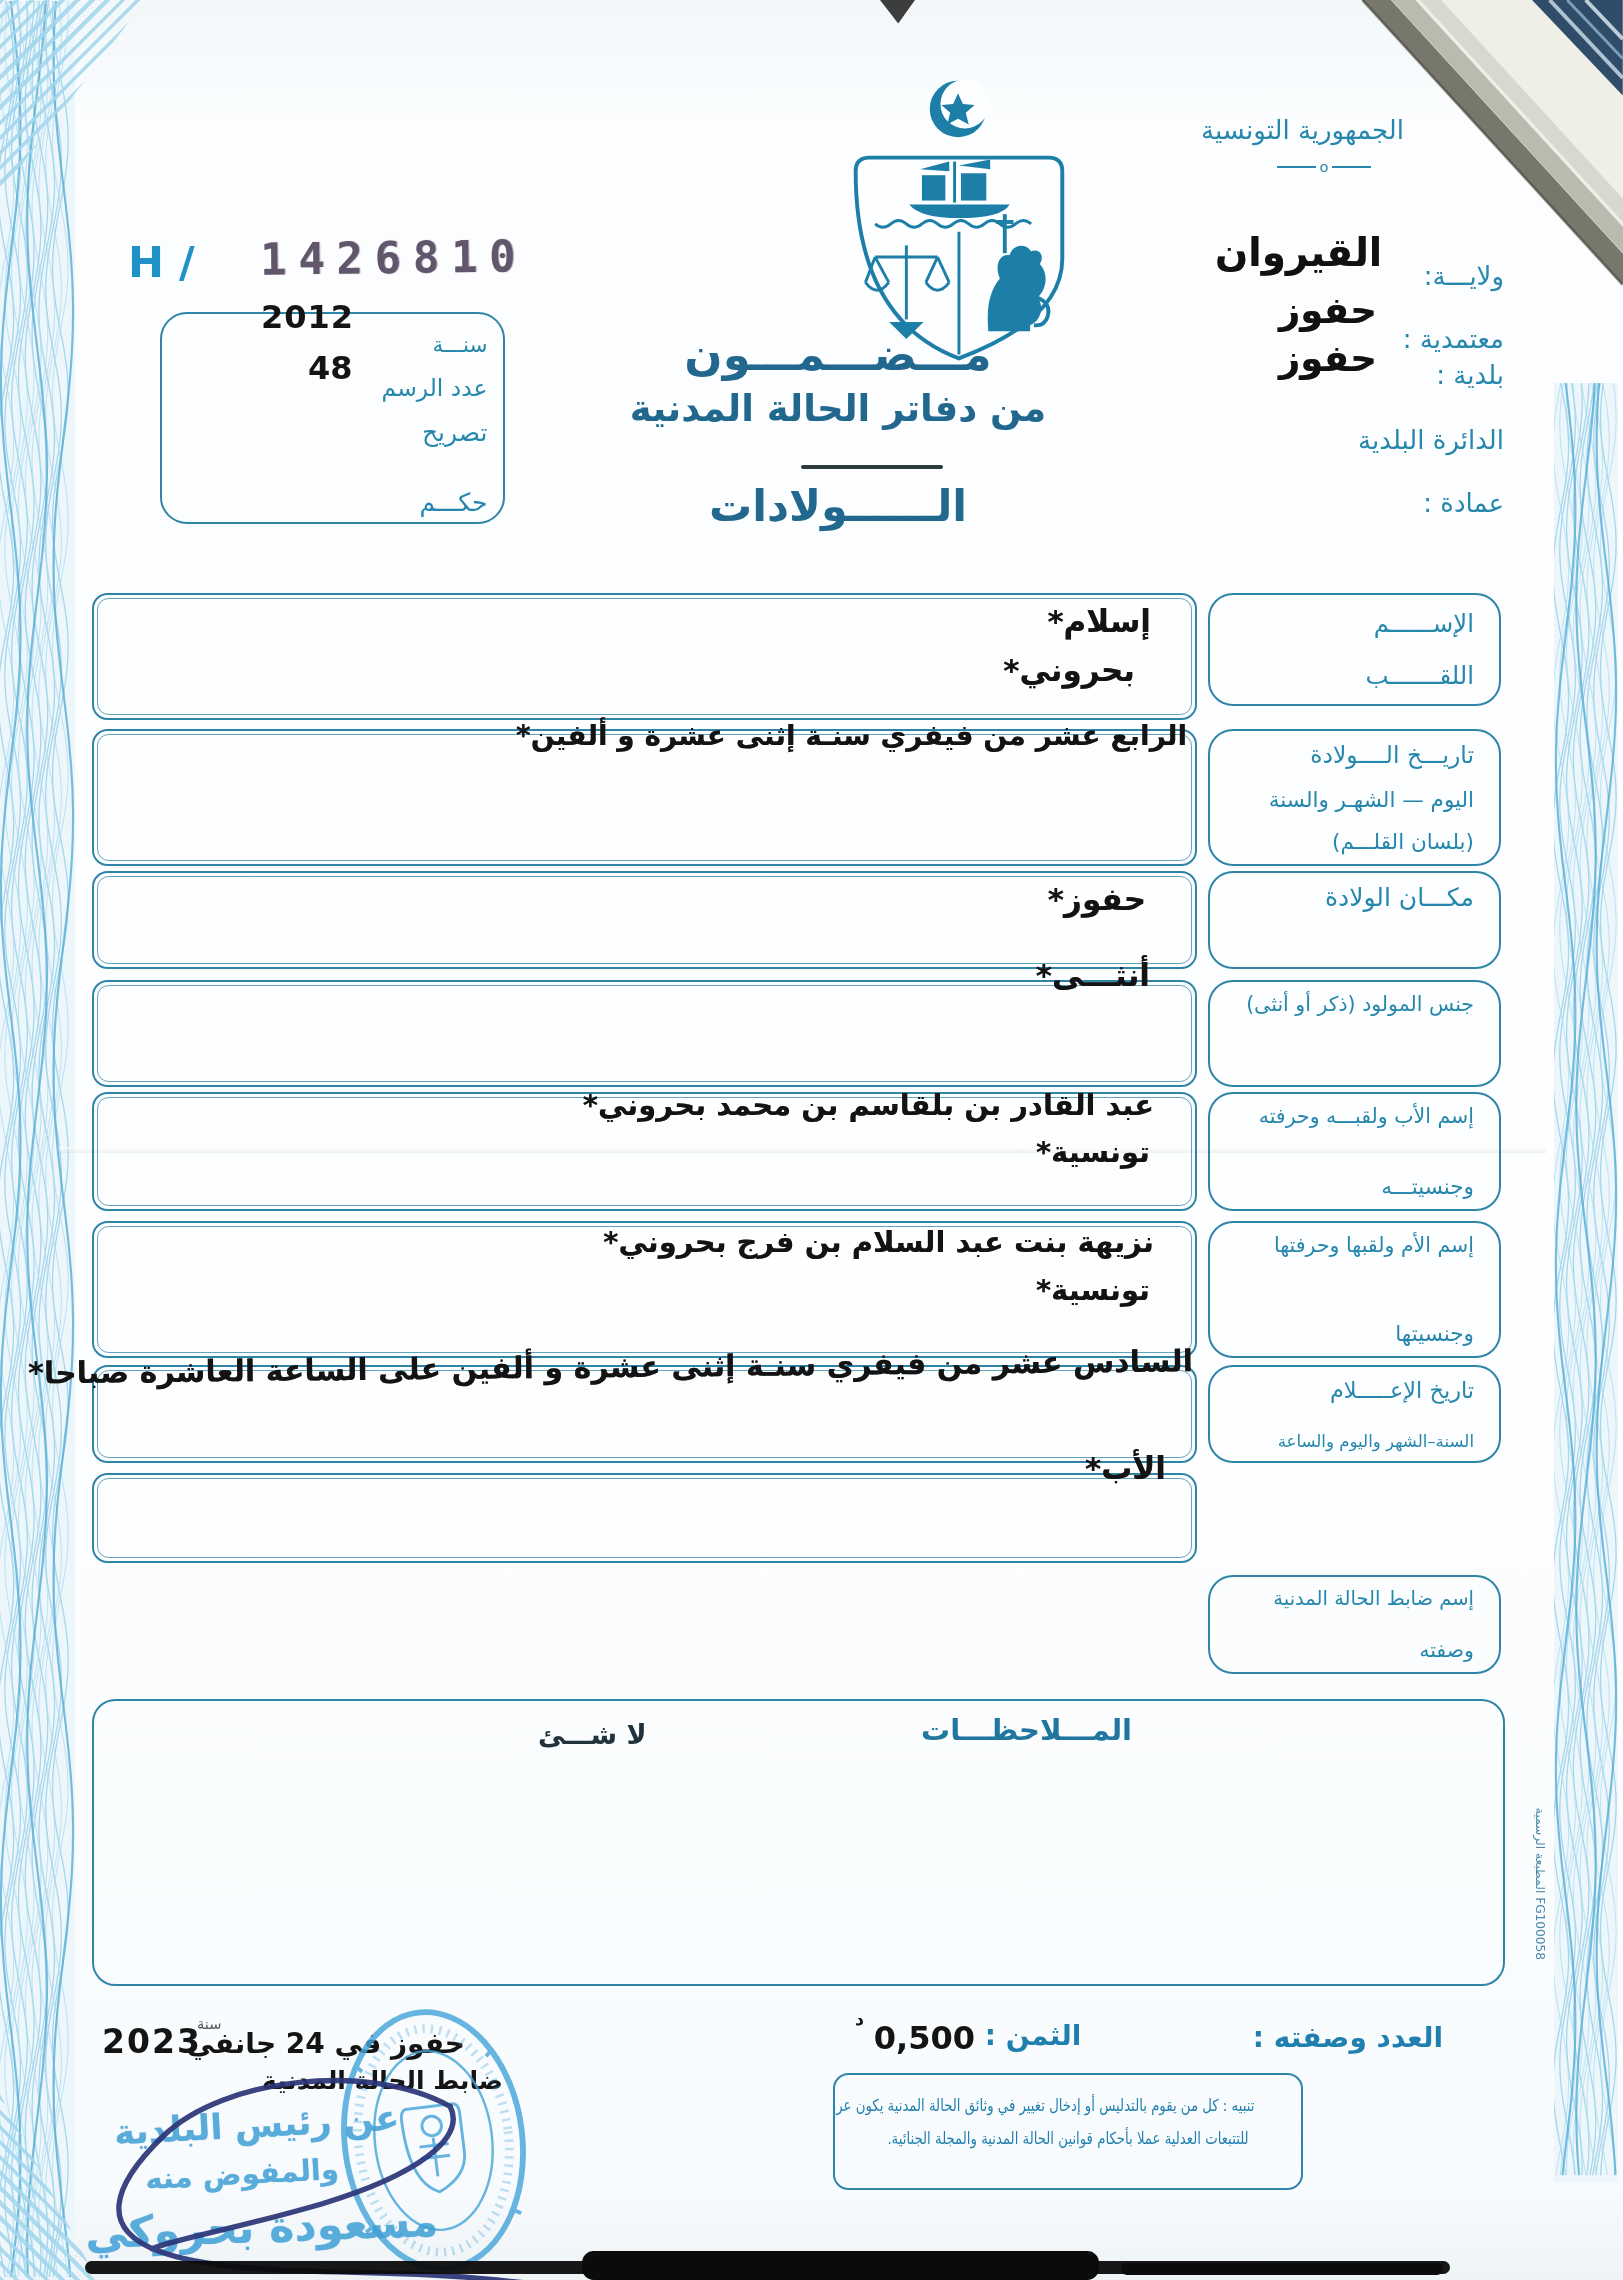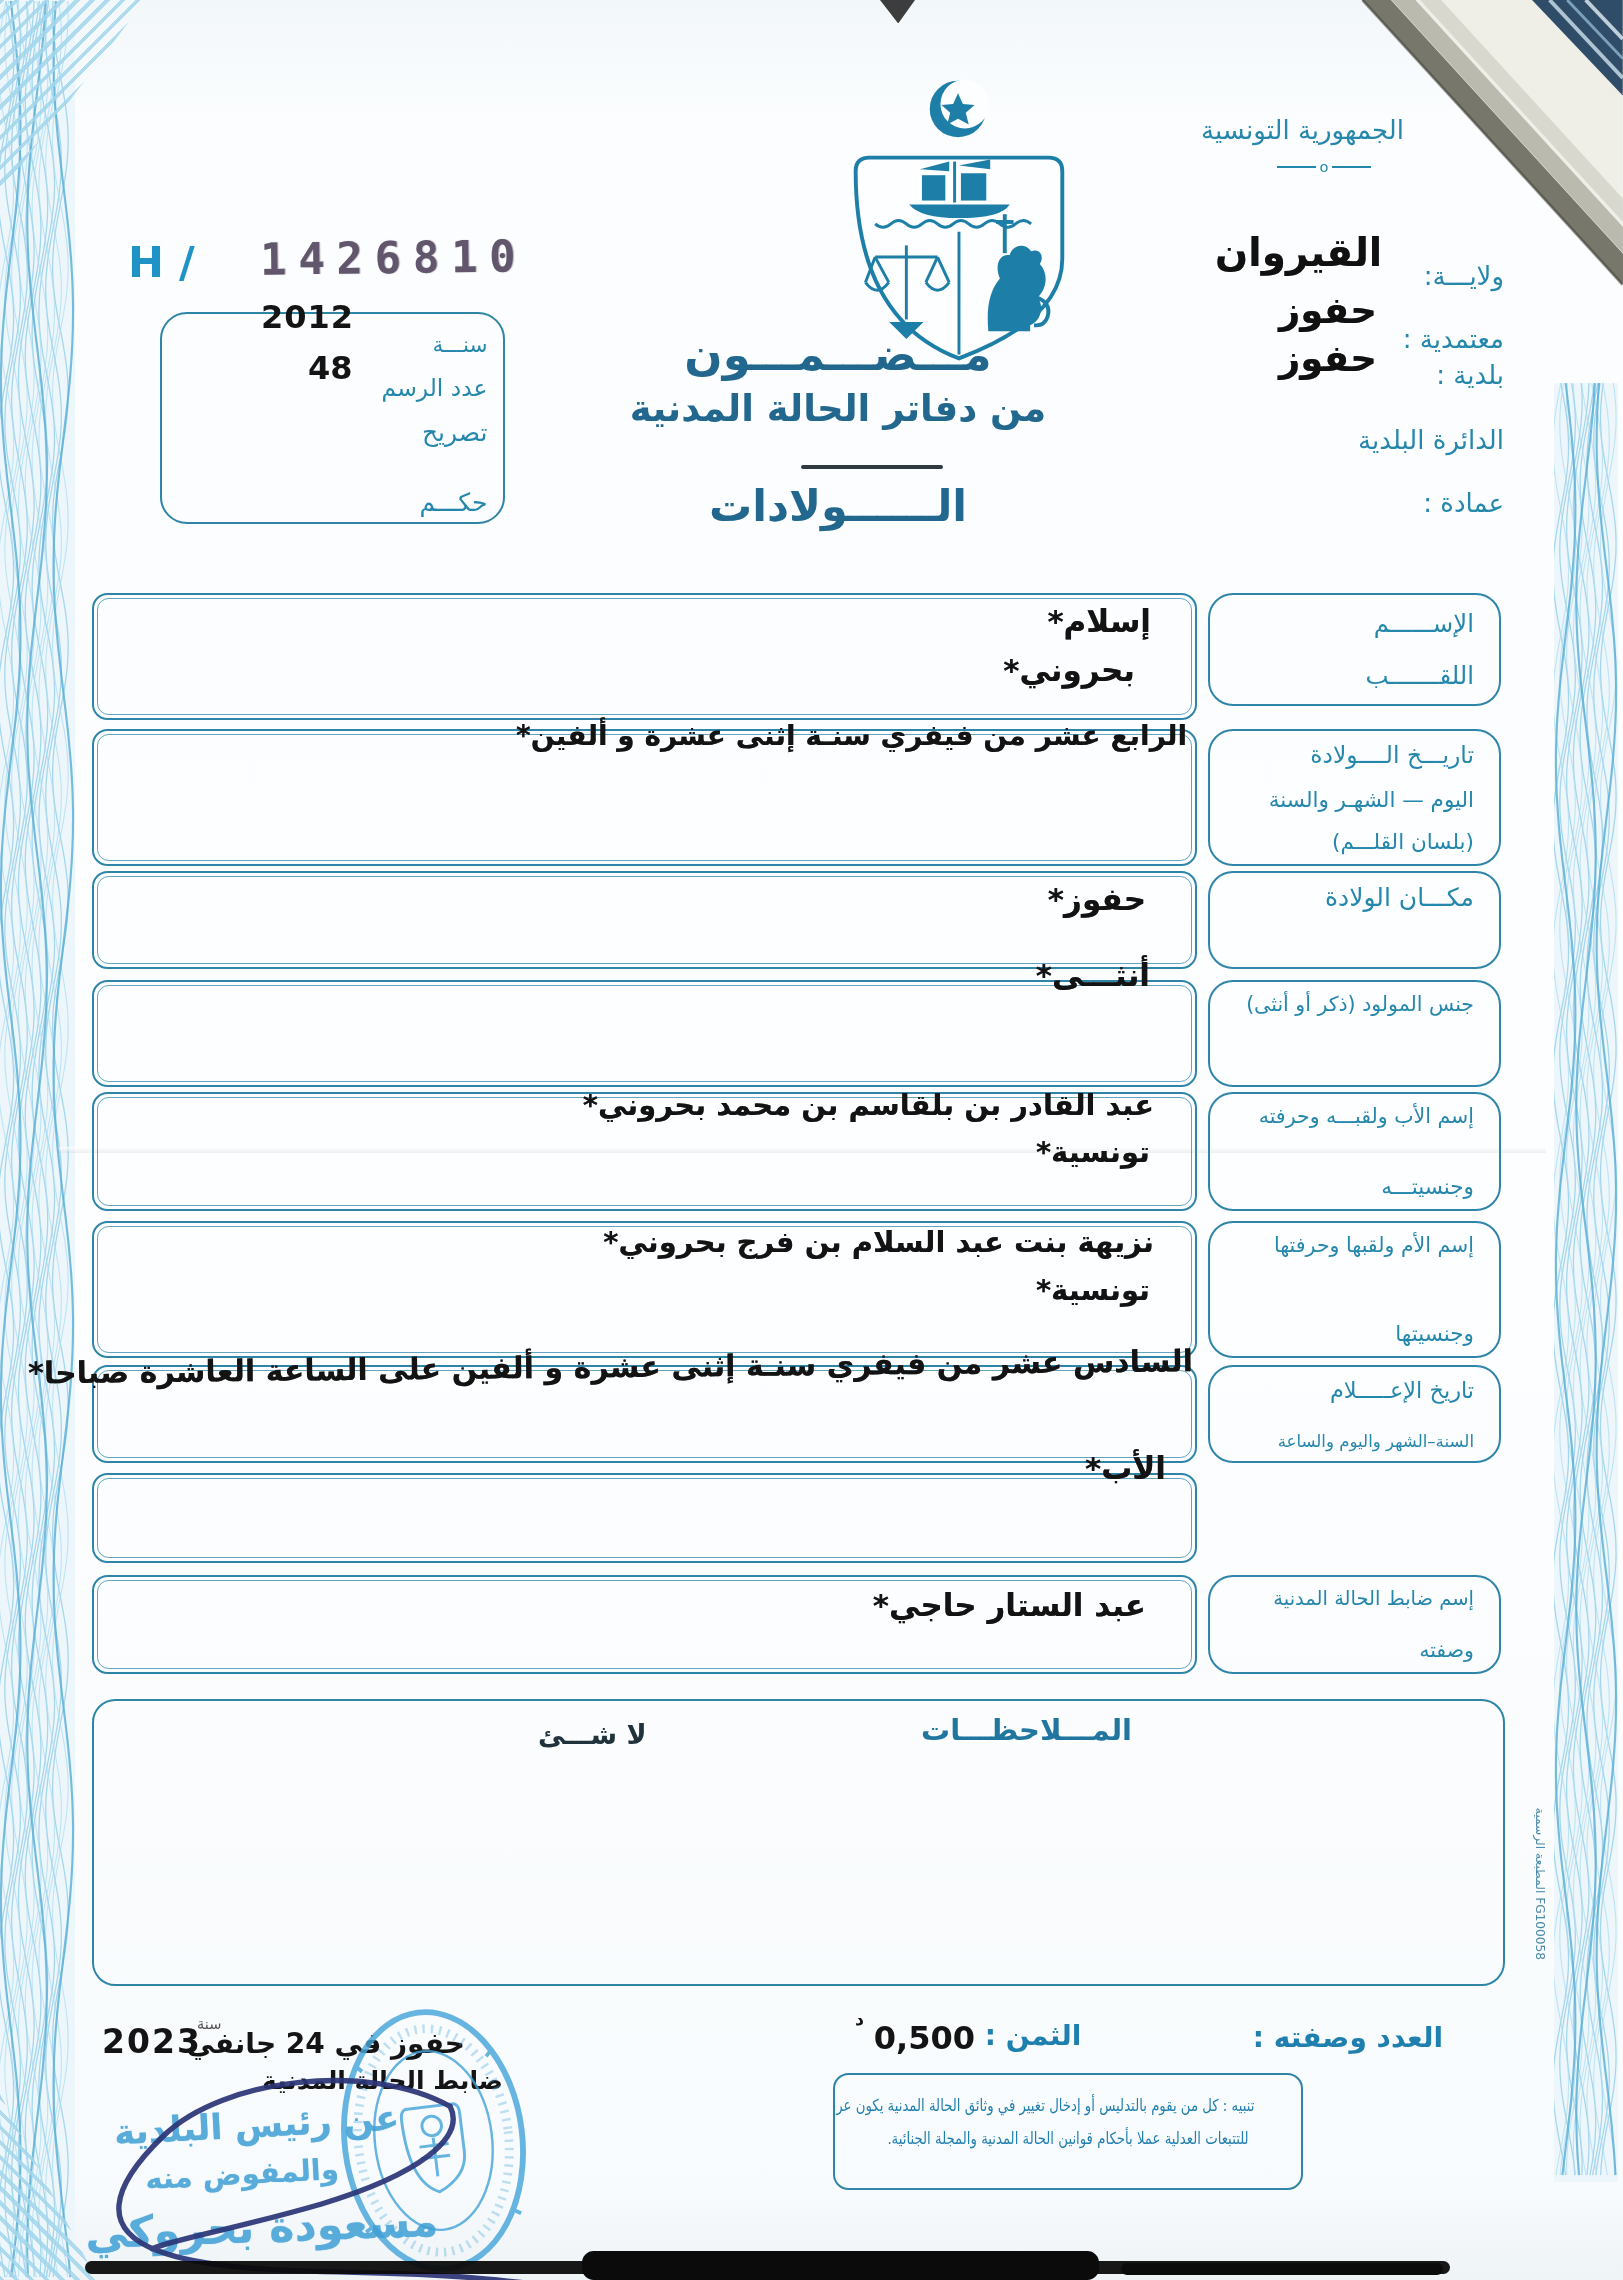--- a/index.html
+++ b/index.html
@@ -225,23 +225,20 @@
   </div>
   <div class="lbox" style="top:1365px;height:98px;gap:1px;">
     <div style="font-size:22.4px;">تاريخ الإعـــــلام</div>
     <div style="font-size:16.6px;">السنة–الشهر واليوم والساعة</div>
   </div>
 
   <div class="vbox" style="top:1473px;height:90px;">
     <div class="tv" style="margin:-25px 29px 0 0;font-size:31px;">الأب*</div>
   </div>
 
-  <div class="vbox" style="top:1575px;height:99px;">
-    <div class="tv" style="margin:9.8px 49px 0 0;font-size:31px;">عبد الستار حاجي*</div>
-  </div>
   <div class="lbox" style="top:1575px;height:99px;gap:9.8px;">
     <div style="font-size:19.5px;">إسم ضابط الحالة المدنية</div>
     <div style="font-size:20.5px;">وصفته</div>
   </div>
 
   <div class="abs obs-box">
     <div class="abs" style="right:371px;top:11.7px;font-size:29px;font-weight:bold;color:#2176a0;letter-spacing:1px;">المـــلاحظـــات</div>
     <div class="abs" style="left:444px;top:17.6px;font-size:27px;font-weight:bold;color:#20323c;">لا شـــئ</div>
   </div>
   <div class="abs" style="left:1455px;top:1877px;width:172px;font-size:12.2px;color:#4b8aa8;transform:rotate(90deg);

